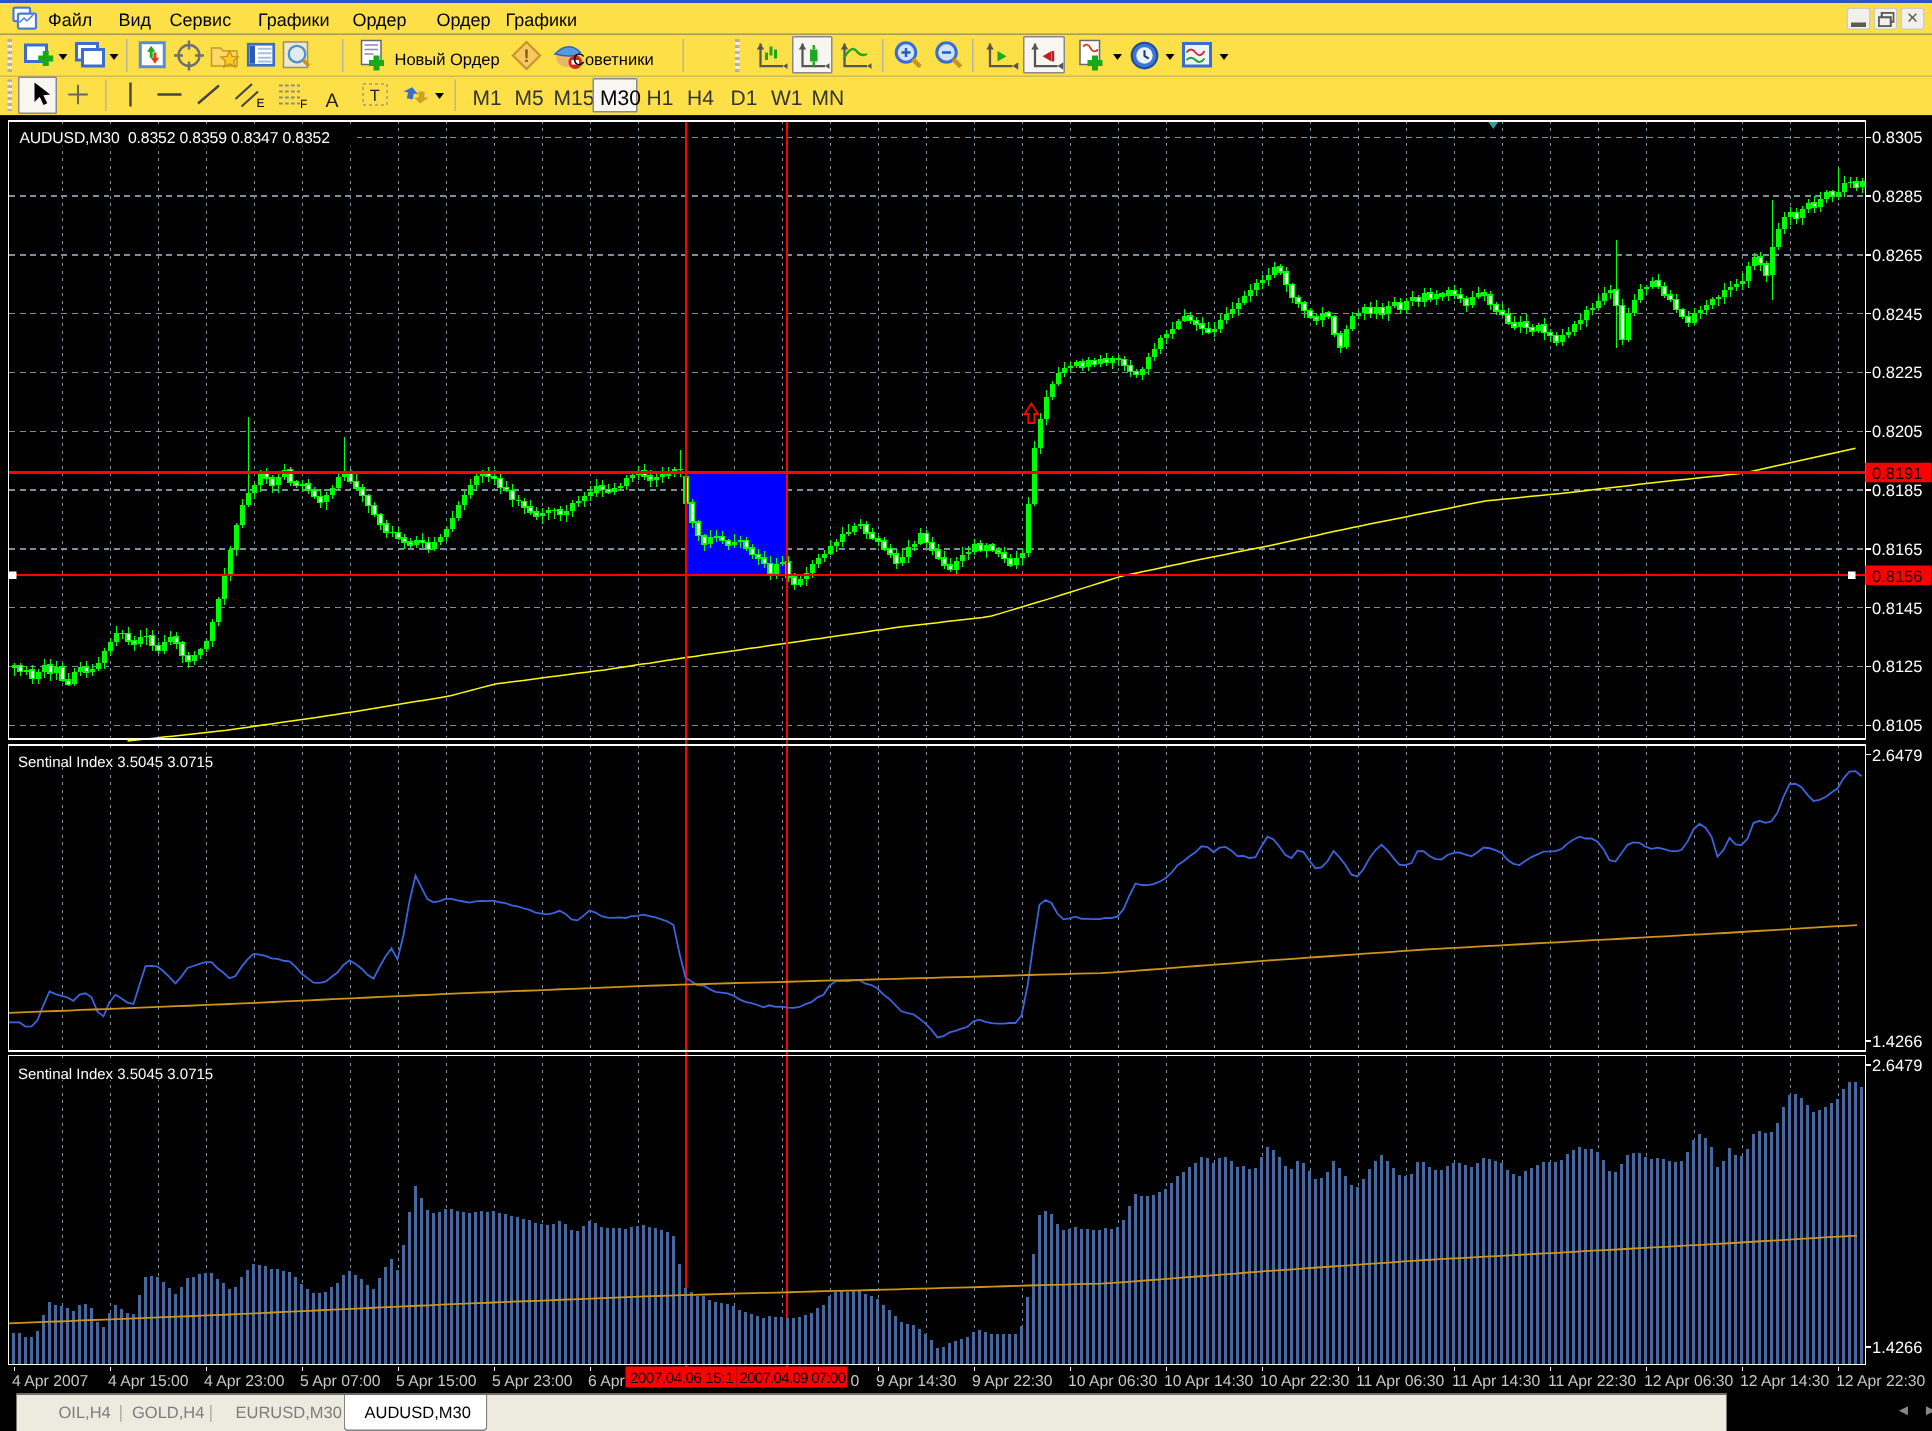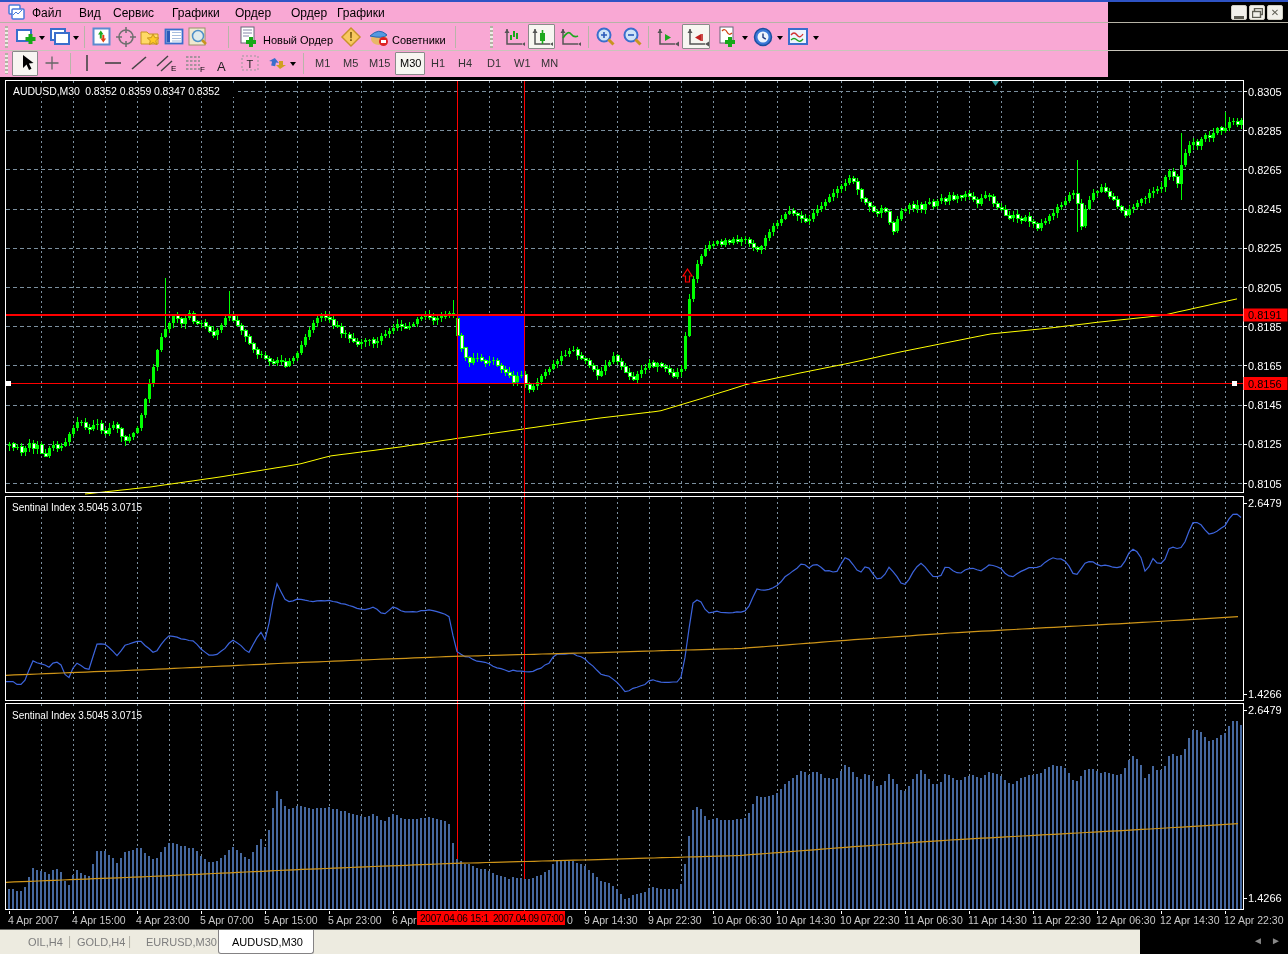--- a/index.html
+++ b/index.html
@@ -1,19 +1,19 @@
 <!DOCTYPE html>
 <html><head><meta charset="utf-8"><style>
 *{margin:0;padding:0;box-sizing:border-box}
 html,body{width:1288px;height:954px;overflow:hidden;background:#000;font-family:"Liberation Sans",sans-serif}
 .abs{position:absolute}
-.bar{position:absolute;left:0;width:1108px;background:#f9a8d4}
+.bar{position:absolute;left:0;width:1288px;background:#fde047}
 .mi{position:absolute;top:4px;font-size:12px;color:#000}
 .tbtn{position:absolute;border:1px solid #8a8a8a;background:#f7f6f1;border-radius:1px}
-.tf{position:absolute;top:6px;font-size:11px;color:#333}
+.tf{position:absolute;top:6px;font-size:14px;color:#333}
 .grip{position:absolute;width:3px;background:repeating-linear-gradient(to bottom,#b4b1a4 0 2px,#eeede6 2px 4px)}
 .sep{position:absolute;width:1px;background:#b8b5a8}
 .wbtn{position:absolute;top:3px;width:16px;height:15px;background:#f1f0ea;border:1px solid #cfcdc2;border-radius:2px;color:#5c5c52;font-size:10px;text-align:center;line-height:13px}
 </style></head><body>
 <div class="abs" style="left:0;top:0;width:1288px;height:2px;background:#2e53c4"></div>
 <div class="bar" style="top:2px;height:20px">
 <svg style="position:absolute;left:8px;top:2px" width="17" height="16" viewBox="0 0 17 16">
       <rect x="1" y="1" width="11" height="9" fill="#fff" stroke="#4a7adc" stroke-width="1.5" rx="1"></rect>
       <rect x="4" y="5" width="12" height="10" fill="#fff" stroke="#4a7adc" stroke-width="1.5" rx="1"></rect>
       <path d="M5 11 l3 -3 l2 2 l4 -4" stroke="#4a7adc" fill="none"></path>
@@ -80,21 +80,21 @@
 <svg style="position:absolute;left:340px;top:3px" width="22" height="22" viewBox="0 0 22 22">
       <rect x="4.6" y="4.6" width="12.8" height="12.8" transform="rotate(45 11 11)" fill="#f8c860" stroke="#c8922a" stroke-width="1.4"></rect>
       <text x="11" y="15" text-anchor="middle" font-size="12" font-weight="bold" fill="#7a5a10">!</text>
     </svg>
 <svg style="position:absolute;left:367px;top:3px" width="24" height="22" viewBox="0 0 24 22">
       <ellipse cx="12" cy="13" rx="8" ry="6" fill="#e8b868"></ellipse>
       <path d="M3 10 q9 -9 17 -1 q-4 4 -17 1 z" fill="#5599e0" stroke="#2a66b0"></path>
       <circle cx="16.5" cy="15.5" r="4.5" fill="#dd2222"></circle>
       <rect x="14" y="14" width="5" height="3" fill="#fff"></rect>
     </svg>
-<span class="abs" style="left:392px;top:11px;font-size:11px;color:#000">Советники</span>
+<span class="abs" style="left:382px;top:11px;font-size:11px;color:#000">Советники</span>
 <div class="sep" style="left:455px;top:3px;height:22px"></div>
 <div class="grip" style="left:490px;top:3px;height:22px"></div>
 <svg style="position:absolute;left:503px;top:3px" width="22" height="22" viewBox="0 0 22 22">
       <path d="M4 3 v15 h15" stroke="#555" stroke-width="1.5" fill="none"></path>
       <path d="M4 3 l-2.5 4 h5 z M19 18 l4-2.5 v5 z" fill="#555"></path>
       <path d="M8 14 v-5 M11 11 v-6 M14 13 v-6" stroke="#18a818" stroke-width="2"></path>
     </svg>
 <div class="tbtn" style="left:528px;top:1px;width:27px;height:25px"></div>
 <svg style="position:absolute;left:531px;top:3px" width="22" height="22" viewBox="0 0 22 22">
       <path d="M4 3 v15 h15" stroke="#555" stroke-width="1.5" fill="none"></path>
@@ -1377,21 +1377,21 @@
 <text x="493" y="845.0" textLength="71">2007.04.09 07:00</text>
 </g>
 <rect x="6" y="8.0" width="232" height="12" fill="#000"></rect>
 <rect x="6" y="424.0" width="128" height="11" fill="#000"></rect>
 <rect x="6" y="632.0" width="128" height="11" fill="#000"></rect>
 <text x="13" y="18.0" font-family="Liberation Sans, sans-serif" font-size="10.5px" letter-spacing="-0.1" fill="#fff">AUDUSD,M30&nbsp;&nbsp;0.8352 0.8359 0.8347 0.8352</text>
 <text x="12" y="434.0" font-family="Liberation Sans, sans-serif" font-size="10px" fill="#fff">Sentinal Index 3.5045 3.0715</text>
 <text x="12" y="642.0" font-family="Liberation Sans, sans-serif" font-size="10px" fill="#fff">Sentinal Index 3.5045 3.0715</text>
 </svg>
 </div>
-<div class="abs" style="left:0;top:929px;width:1140px;height:25px;background:#edebe0;border-top:1px solid #6a6a66">
+<div class="abs" style="left:11px;top:929px;width:1140px;height:25px;background:#edebe0;border-top:1px solid #6a6a66">
 <span class="abs" style="left:28px;top:6px;font-size:11px;color:#7d7d7d">OIL,H4</span>
 <span class="abs" style="left:68px;top:4px;font-size:12px;color:#b0aea4">|</span>
 <span class="abs" style="left:77px;top:6px;font-size:11px;color:#7d7d7d">GOLD,H4</span>
 <span class="abs" style="left:128px;top:4px;font-size:12px;color:#b0aea4">|</span>
 <span class="abs" style="left:146px;top:6px;font-size:11px;color:#7d7d7d">EURUSD,M30</span>
 <div class="abs" style="left:218px;top:0px;width:96px;height:24px;background:#fff;border:1px solid #848284;border-top:none;border-radius:0 0 3px 3px"></div>
 <span class="abs" style="left:232px;top:6px;font-size:11px;color:#000">AUDUSD,M30</span>
 <span class="abs" style="left:1253px;top:5px;font-size:10px;color:#888">◄</span>
 <span class="abs" style="left:1271px;top:5px;font-size:10px;color:#888">►</span>
 </div>

